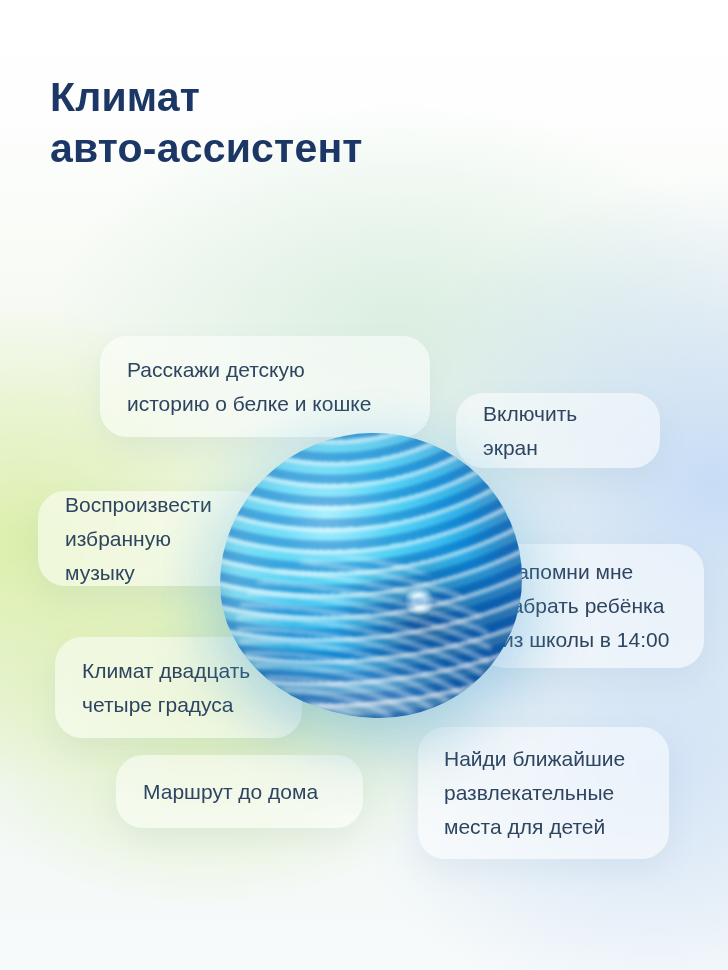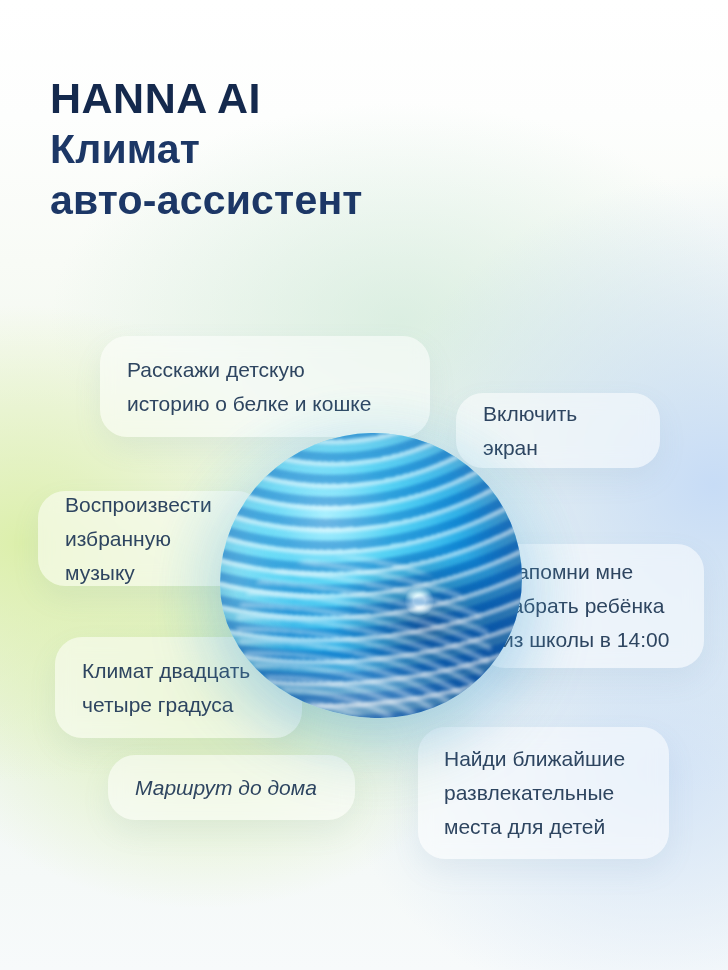--- a/index.html
+++ b/index.html
@@ -40,21 +40,21 @@
     box-shadow:0 12px 28px rgba(110,145,175,.10);
     color:#2e4560;
     font-size:21px; line-height:34px;
     white-space:pre-line;
   }
   .bubble-story    { left:100px; top:336px; width:330px; height:101px; }
   .bubble-screen   { left:456px; top:393px; width:204px; height:75px;  }
   .bubble-music    { left:38px;  top:491px; width:226px; height:95px;  }
   .bubble-reminder { left:478px; top:544px; width:226px; height:124px; padding:0 24px; }
   .bubble-climate  { left:55px;  top:637px; width:247px; height:101px; }
-  .bubble-route    { left:108px; top:755px; width:247px; height:65px;font-style:italic;  }
+  .bubble-route    { left:116px; top:755px; width:247px; height:73px;  }
   .bubble-places   { left:418px; top:727px; width:251px; height:132px; padding:0 26px; }
 
   
   .orb-glow{
     position:absolute; left:150px; top:380px; width:440px; height:400px;
     background:radial-gradient(ellipse at center, rgba(120,222,250,.40) 0%, rgba(120,222,250,0) 68%);
     filter:blur(8px);
   }
   .orb{
     position:absolute; left:220px; top:433px; width:302px; height:285px;
@@ -93,21 +93,20 @@
     opacity:.85;
     transform:rotate(9deg);
   }
 </style>
 </head>
 <body>
 
 <div class="poster">
 
   <div class="title-block">
-    <div class="brand">HANNA AI</div>
     <div class="subtitle">Климат
 авто-ассистент</div>
   </div>
 
   <div class="bubble bubble-story">Расскажи детскую
 историю о белке и кошке</div>
   <div class="bubble bubble-screen">Включить экран</div>
   <div class="bubble bubble-music">Воспроизвести
 избранную музыку</div>
   <div class="bubble bubble-reminder">Напомни мне

